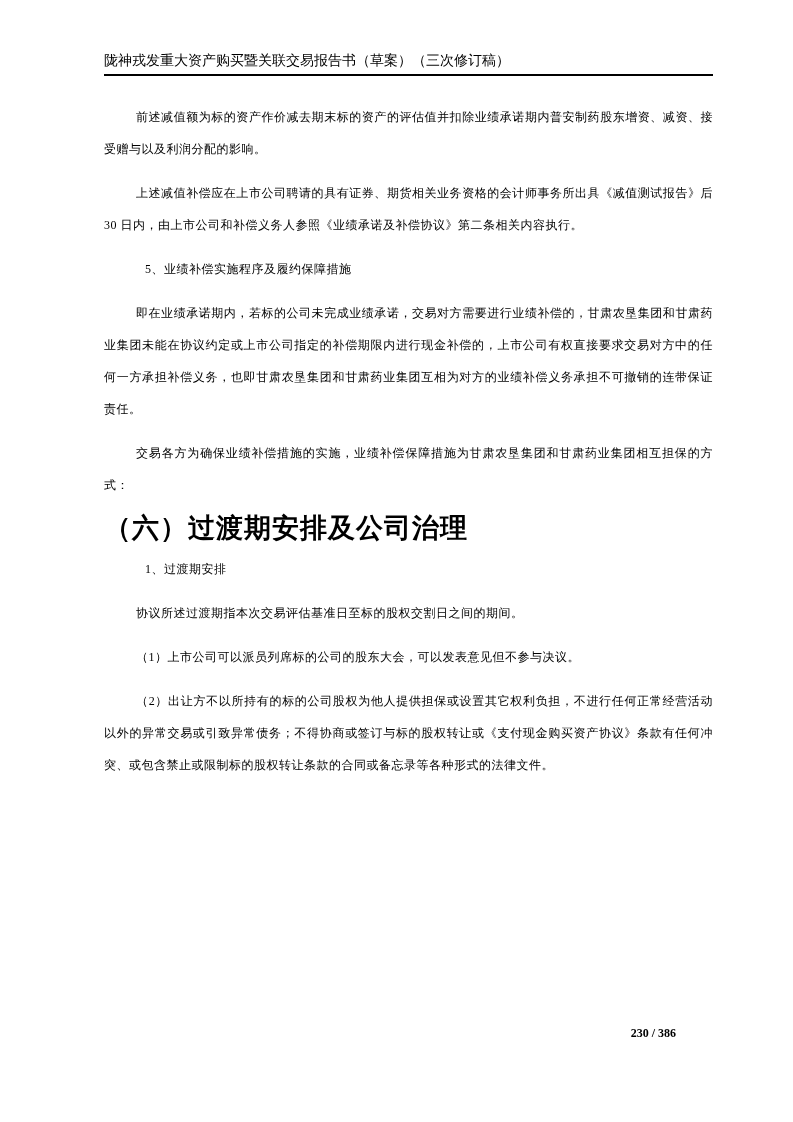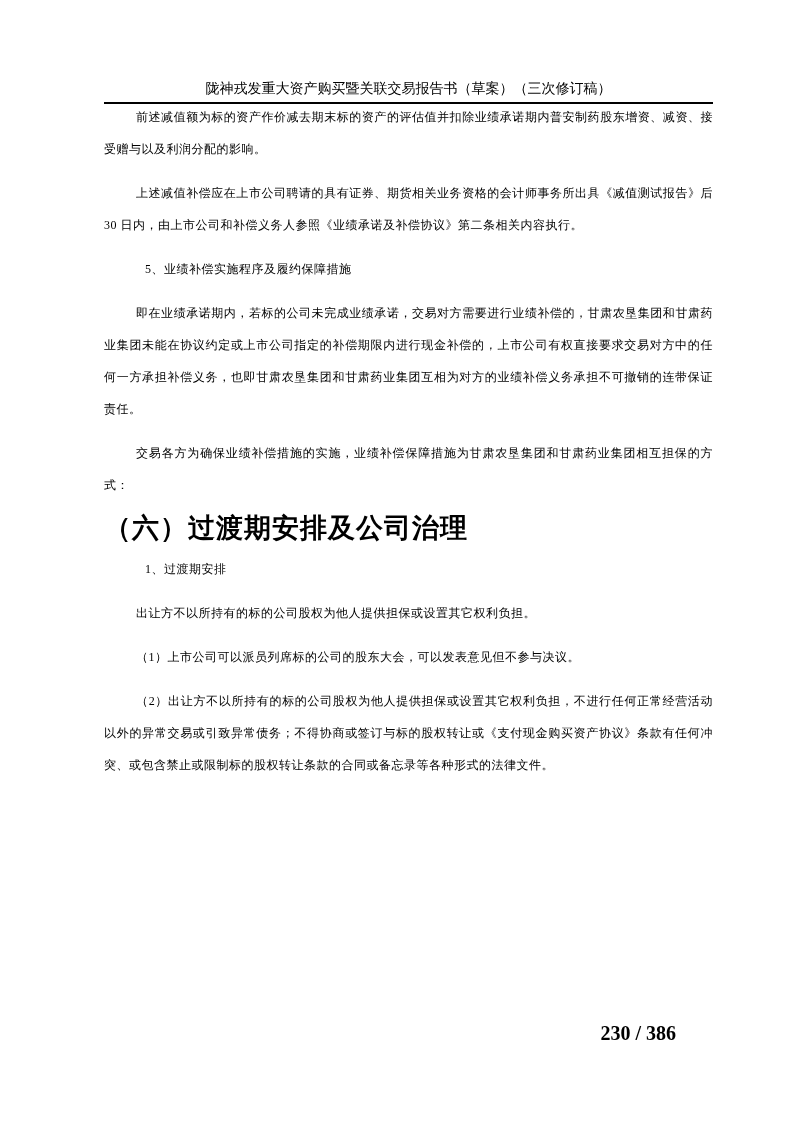--- a/index.html
+++ b/index.html
@@ -12,27 +12,26 @@
     color: #000000;
     font-family: "Liberation Serif", "DejaVu Serif", serif;
     overflow: hidden;
   }
   .page-header {
     position: absolute;
     left: 104px;
     top: 52px;
     width: 609px;
     display: flex;
-    justify-content: center;
+    justify-content: flex-start;
     align-items: flex-end;
     font-size: 14px;
     line-height: 18px;
     padding-bottom: 4px;
     border-bottom: 2px solid #000000;
-    margin-top: 28px;
   }
   .content {
     position: absolute;
     left: 104px;
     top: 89px;
     width: 609px;
   }
   .para {
     font-size: 12px;
     line-height: 32px;
@@ -54,21 +53,21 @@
     font-weight: bold;
     font-size: 27px;
     line-height: 30px;
     margin: 12px 0 10px 0;
     letter-spacing: 1px;
   }
   .page-footer {
     position: absolute;
     top: 1024px;
     right: 117px;
-    font-size: 20px;
+    font-size: 12px;
     font-weight: bold;
     line-height: 18px;
   }
 </style>
 </head>
 <body>
 
 <div class="page">
 
   <div class="page-header">
@@ -77,20 +76,20 @@
   </div>
 
   <div class="content">
     <p class="para">前述减值额为标的资产作价减去期末标的资产的评估值并扣除业绩承诺期内普安制药股东增资、减资、接受赠与以及利润分配的影响。</p>
     <p class="para">上述减值补偿应在上市公司聘请的具有证券、期货相关业务资格的会计师事务所出具《减值测试报告》后 30 日内，由上市公司和补偿义务人参照《业绩承诺及补偿协议》第二条相关内容执行。</p>
     <p class="num-heading">5、业绩补偿实施程序及履约保障措施</p>
     <p class="para">即在业绩承诺期内，若标的公司未完成业绩承诺，交易对方需要进行业绩补偿的，甘肃农垦集团和甘肃药业集团未能在协议约定或上市公司指定的补偿期限内进行现金补偿的，上市公司有权直接要求交易对方中的任何一方承担补偿义务，也即甘肃农垦集团和甘肃药业集团互相为对方的业绩补偿义务承担不可撤销的连带保证责任。</p>
     <p class="para">交易各方为确保业绩补偿措施的实施，业绩补偿保障措施为甘肃农垦集团和甘肃药业集团相互担保的方式：</p>
     <h2 class="section-heading">（六）过渡期安排及公司治理</h2>
     <p class="num-heading">1、过渡期安排</p>
-    <p class="para">出让方不以所持有的标的公司股权为他人提供担保或设置其它权利负担。</p>
+    <p class="para">协议所述过渡期指本次交易评估基准日至标的股权交割日之间的期间。</p>
     <p class="para">（1）上市公司可以派员列席标的公司的股东大会，可以发表意见但不参与决议。</p>
     <p class="para">（2）出让方不以所持有的标的公司股权为他人提供担保或设置其它权利负担，不进行任何正常经营活动以外的异常交易或引致异常债务；不得协商或签订与标的股权转让或《支付现金购买资产协议》条款有任何冲突、或包含禁止或限制标的股权转让条款的合同或备忘录等各种形式的法律文件。</p>
   </div>
 
   <div class="page-footer">230 / 386</div>
 
 </div>
 
 </body></html>

